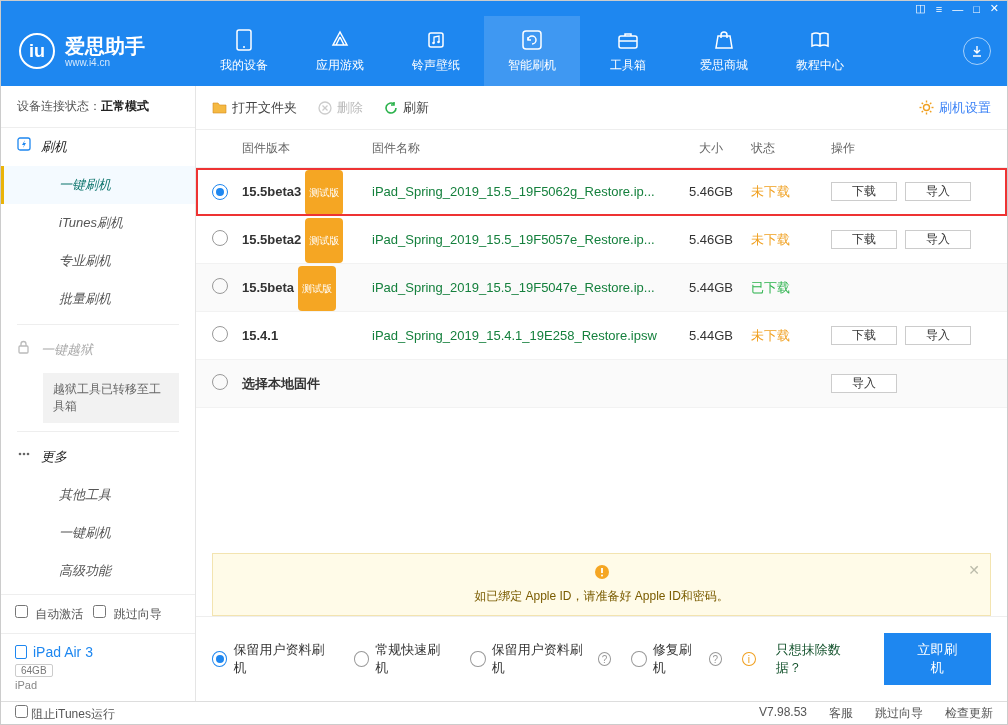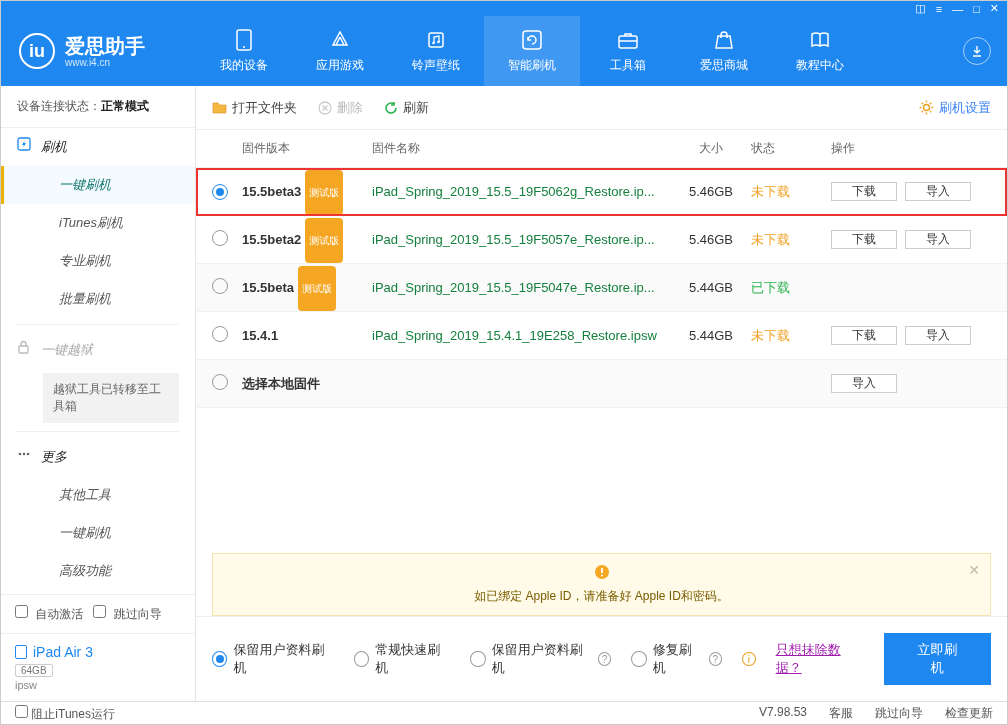--- a/index.html
+++ b/index.html
@@ -71,21 +71,21 @@
 .status-done { color: #2bb24c; }
 .btn { border: 1px solid #ccc; background: #fff; padding: 0 0; width: 66px; text-align: center; font-size: 12px; cursor: pointer; display: inline-block; margin-right: 8px; }
 
 .notice { background: #fffbe8; border: 1px solid #f3e4b0; margin: 8px 16px 0; padding: 10px 18px; display: flex; align-items: center; gap: 8px; font-size: 12px; color: #7a5c00; position: relative; flex-direction: column; }
 .notice .close { position: absolute; right: 10px; top: 8px; color: #bba; cursor: pointer; font-size: 14px; }
 
 .flash-bar { border-top: 1px solid #eee; padding: 16px 16px; display: flex; align-items: center; gap: 20px; font-size: 13px; }
 .flash-opt { display: flex; align-items: center; gap: 6px; cursor: pointer; }
 .q-circle { width: 14px; height: 14px; border: 1px solid #999; border-radius: 50%; font-size: 10px; display: inline-flex; align-items: center; justify-content: center; color: #999; }
 .info-i { width: 14px; height: 14px; border: 1px solid #f0a020; color: #f0a020; border-radius: 50%; font-size: 10px; display: inline-flex; align-items: center; justify-content: center; }
-.link { color: #a21caf; text-decoration: underline; cursor: pointer; }
+.link { color: #14532d; cursor: pointer; }
 .primary-btn { background: #1e87f0; color: #fff; padding: 8px 28px; border: none; cursor: pointer; margin-left: auto; }
 
 .footer { height: 24px; border-top: 1px solid #ddd; display: flex; align-items: center; padding: 0 14px; font-size: 12px; color: #555; gap: 18px; }
 .footer .right { margin-left: auto; display: flex; gap: 22px; }
 .ipad-icon { width: 12px; height: 14px; border: 1.5px solid #1e87f0; border-radius: 2px; display: inline-block; }
 
 svg { display: block; }
 </style>
 </head>
 <body>
@@ -234,21 +234,21 @@
         <label><input type="checkbox" style=""> <span>自动激活</span></label>
         <label><input type="checkbox" style=""> <span>跳过向导</span></label>
       </div>
     </div>
     <div class="device-box">
       <div class="device-name">
         <span class="ipad-icon"></span>
         <span>iPad Air 3</span>
       </div>
       <span class="device-cap">64GB</span>
-      <div class="device-type">ipsw</div>
+      <div class="device-type">iPad</div>
     </div>
   </div>
 
   <div class="main">
     <div class="toolbar">
       <div class="tb-btn">
         <span class="tb-icon">
             <svg width="15" height="13" viewBox="0 0 15 13">
               <path d="M1 2 H6 L7.5 4 H14 V12 H1 Z" fill="#f5b942" stroke="#d38b1e" stroke-width="0.6"></path>
             </svg>

